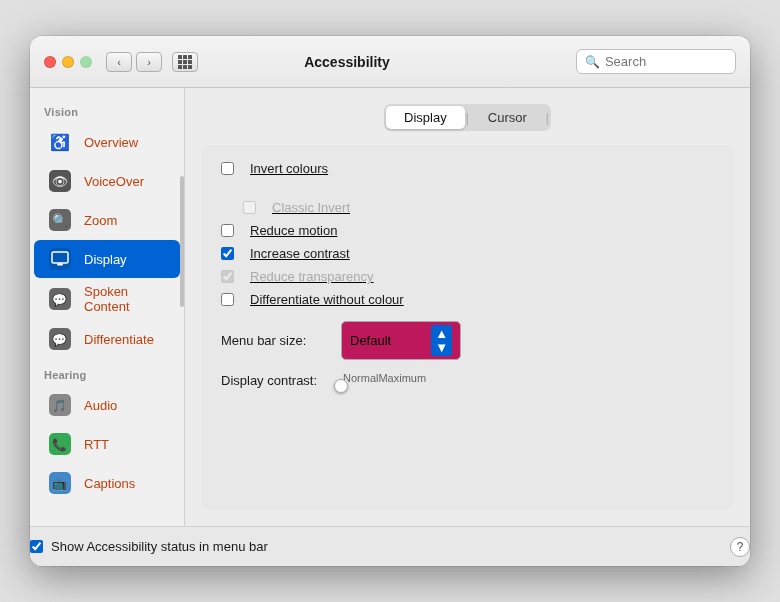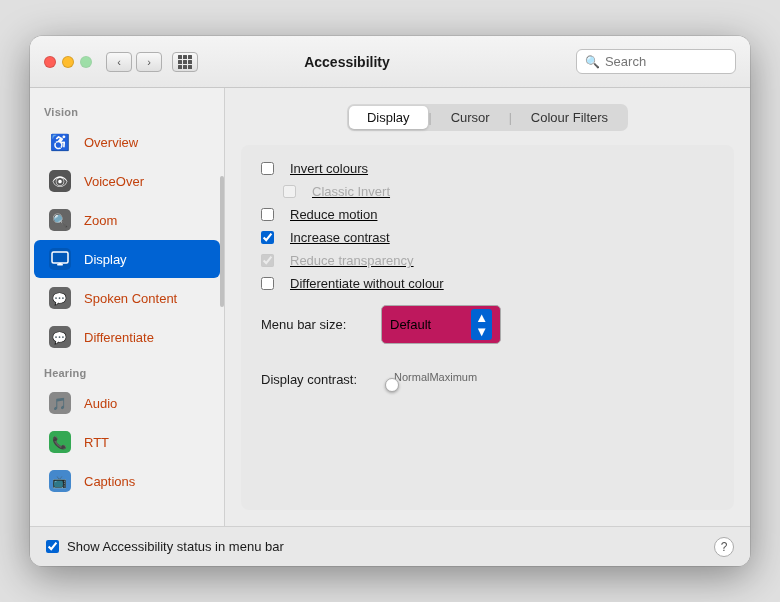--- a/index.html
+++ b/index.html
@@ -322,22 +322,22 @@
 
     .select-arrow {
       color: white;
       font-size: 7px;
       line-height: 1;
     }
 
     .slider-row {
       display: flex;
       align-items: center;
-      gap: 21px;
-      margin-top: 19px;
+      gap: 10px;
+      margin-top: 4px;
     }
 
     .slider-label {
       font-size: 13px;
       color: #1a1a1a;
       min-width: 110px;
     }
 
     .slider-container {
       display: flex;
@@ -380,21 +380,21 @@
       color: #666;
     }
 
     
     .bottom-bar {
       background: #e8e8e8;
       border-top: 1px solid #d0d0d0;
       height: 40px;
       display: flex;
       align-items: center;
-      padding: 0 16px;
+      padding: 0 0;
       gap: 8px;
       flex-shrink: 0;
     }
 
     .bottom-checkbox {
       width: 13px;
       height: 13px;
     }
 
     .bottom-label {
@@ -423,21 +423,21 @@
       right: 0;
       top: 20%;
       width: 4px;
       height: 30%;
       background: #c0c0c0;
       border-radius: 2px;
     }
 
     .sidebar-wrapper {
       position: relative;
-      width: 195px;
+      width: 155px;
       background: #f0f0f0;
       border-right: 1px solid #d0d0d0;
       overflow: hidden;
       flex-shrink: 0;
     }
   </style>
 </head>
 <body>
 
 <div class="window">
@@ -564,32 +564,31 @@
     </div>
 
     <div class="content-panel">
 
       <div class="tabs-row">
         <div class="tabs-container">
           <button class="tab-btn active">Display</button>
           <span class="tab-separator">|</span>
           <button class="tab-btn">Cursor</button>
           <span class="tab-separator">|</span>
-          <button class="tab-btn">Colour Filters</button>
         </div>
       </div>
 
       <div class="settings-panel">
 
         <div class="checkbox-row">
           <input type="checkbox" id="invert-colours" style="">
           <label class="checkbox-label" for="invert-colours">Invert colours</label>
         </div>
 
-        <div class="checkbox-row" style="margin-left:22px;">
+        <div class="checkbox-row" style="margin-left:22px;margin-top:16px;">
           <input type="checkbox" id="classic-invert" disabled="" style="">
           <label class="checkbox-label disabled" for="classic-invert">Classic Invert</label>
         </div>
 
         <div class="checkbox-row">
           <input type="checkbox" id="reduce-motion" style="">
           <label class="checkbox-label" for="reduce-motion">Reduce motion</label>
         </div>
 
         <div class="checkbox-row">

